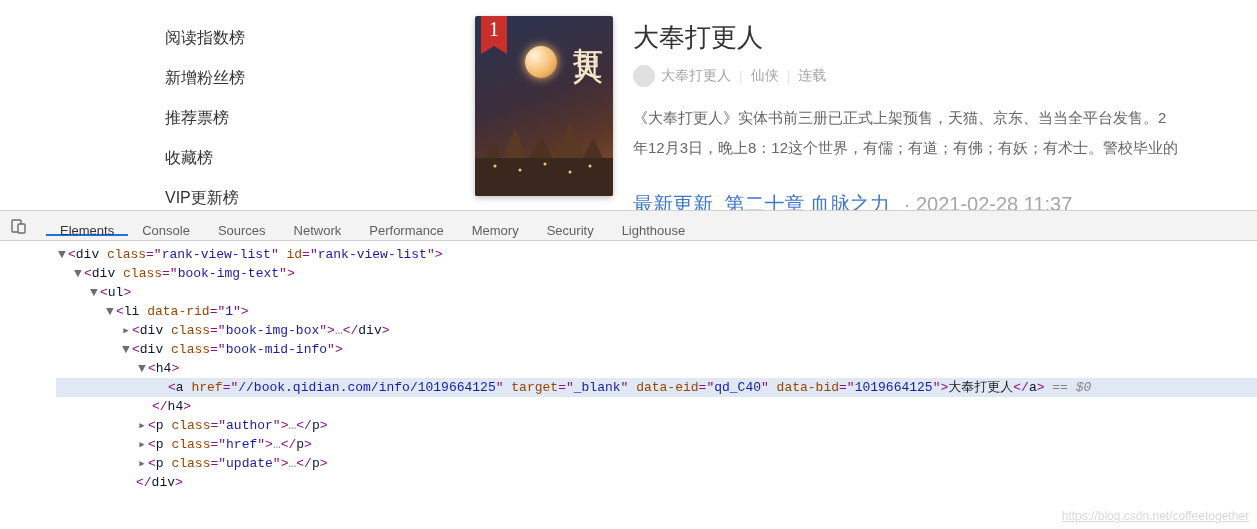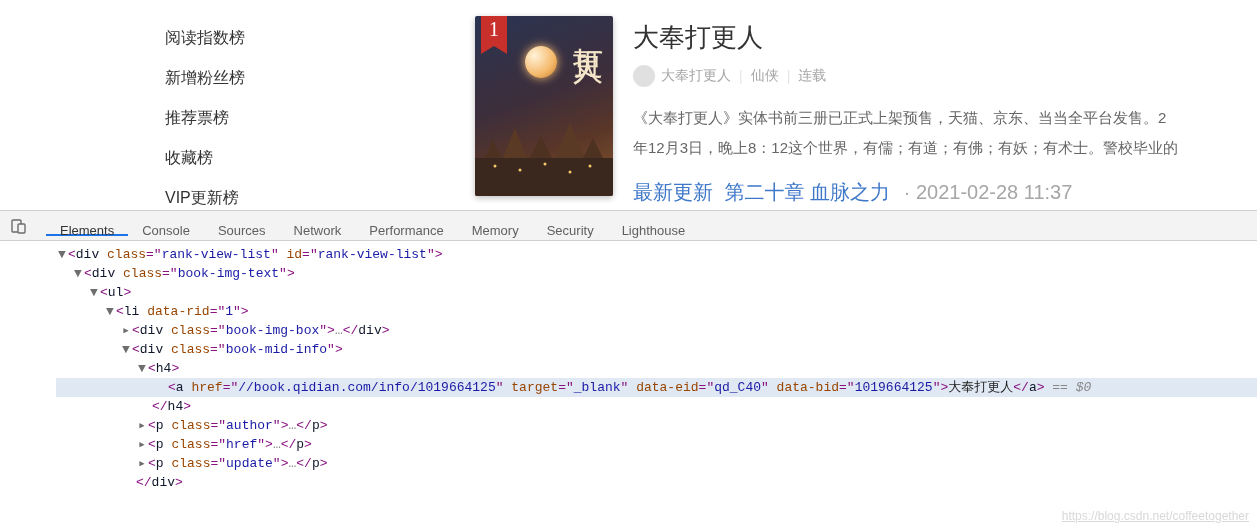--- a/index.html
+++ b/index.html
@@ -127,21 +127,21 @@
     }
     .author-name { color: #a6a6a6; }
     .sep {
       color: #e6e6e6;
       margin: 0 8px;
     }
     .intro {
       font-size: 15px;
       color: #666;
       line-height: 30px;
-      margin-bottom: 16px;
+      margin-bottom: 28px;
     }
     .update-line {
       font-size: 20px;
     }
     .update-label { color: #3f78c9; }
     .chapter-link { color: #3f78c9; margin-left: 6px; }
     .update-time { color: #a6a6a6; margin-left: 8px; }
     
     .devtools {
       border-top: 1px solid #d0d0d0;

